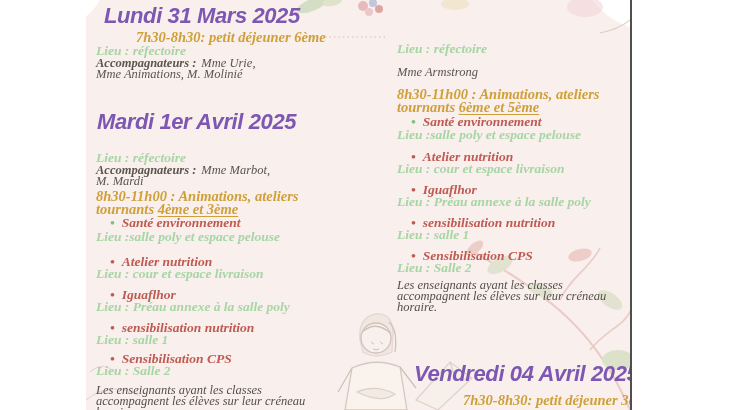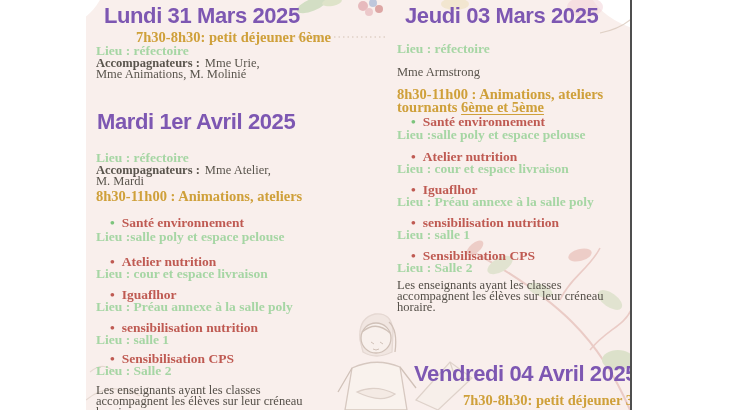--- a/index.html
+++ b/index.html
@@ -9,21 +9,21 @@
     background:var(--page_bg,#ffffff);
     font-family:"Liberation Serif", serif;
   }
   .poster {
     position:absolute; left:86px; top:0; width:546px; height:410px;
     background:var(--poster_bg,#f9efec);
     border-right:2px solid var(--border,#4f4f4f);
     overflow:hidden;
   }
   .decor { position:absolute; left:0; top:0; pointer-events:none; }
-  .line { position:absolute; white-space:nowrap; line-height:1.05; }
+  .line { position:absolute; white-space:nowrap; line-height:1.05;font-style:italic; }
   .day-title {
     font-family:"Liberation Sans", sans-serif;
     font-weight:800; font-size:22px; letter-spacing:-0.4px;
     color:var(--purple,#7d57b2);
   }
   .time  { font-weight:bold; font-size:14.5px; color:var(--gold,#cfa03a);margin-left:40px; }
   .time-red { color:var(--red,#b8564e); }
   .gold { color:var(--gold,#cfa03a); }
   .u { text-decoration:underline; text-underline-offset:2px; }
   .lieu { font-weight:bold; font-size:13.5px; color:var(--green,#a6d6a4); }
@@ -99,45 +99,45 @@
     <div class="line day-title" style="left:18px; top:4px">Lundi 31 Mars 2025</div>
 
     <div class="line time" style="left:10px; top:30px">7h30-8h30: petit déjeuner 6ème</div>
     <div class="line lieu" style="left:10px; top:44px">Lieu : réfectoire</div>
     <div class="line acc" style="left:10px; top:57px"><b>Accompagnateurs :</b><span>Mme Urie,</span></div>
     <div class="line acc" style="left:10px; top:68px">Mme Animations, M. Molinié</div>
 
     <div class="line day-title" style="left:11px; top:110px">Mardi 1er Avril 2025</div>
 
     <div class="line lieu" style="left:10px; top:151px">Lieu : réfectoire</div>
-    <div class="line acc" style="left:10px; top:164px"><b>Accompagnateurs :</b><span>Mme Atelier,</span></div>
+    <div class="line acc" style="left:10px; top:164px"><b>Accompagnateurs :</b><span>Mme Marbot,</span></div>
     <div class="line acc" style="left:10px; top:175px">M. Mardi</div>
 
     <div class="line ws" style="left:10px; top:189px">8h30-11h00 : Animations, ateliers</div>
+    <div class="line ws" style="left:10px; top:202px"><span>tournants </span><span class="u">4ème et 3ème</span></div>
 
     <div class="line act first-act" style="left:24px; top:216px"><span class="bullet"></span><span>Santé environnement</span></div>
     <div class="line lieu" style="left:10px; top:230px">Lieu :salle poly et espace pelouse</div>
 
     <div class="line act" style="left:24px; top:255px"><span class="bullet"></span><span>Atelier nutrition</span></div>
     <div class="line lieu" style="left:10px; top:267px">Lieu : cour et espace livraison</div>
 
     <div class="line act" style="left:24px; top:288px"><span class="bullet"></span><span>Iguaflhor</span></div>
     <div class="line lieu" style="left:10px; top:300px">Lieu : Préau annexe à la salle poly</div>
 
     <div class="line act" style="left:24px; top:321px"><span class="bullet"></span><span>sensibilisation nutrition</span></div>
     <div class="line lieu" style="left:10px; top:333px">Lieu : salle 1</div>
 
     <div class="line act" style="left:24px; top:352px"><span class="bullet"></span><span>Sensibilisation CPS</span></div>
     <div class="line lieu" style="left:10px; top:364px">Lieu : Salle 2</div>
 
     <div class="line note" style="left:10px; top:384px">Les enseignants ayant les classes</div>
     <div class="line note" style="left:10px; top:395px">accompagnent les élèves sur leur créneau</div>
     <div class="line note" style="left:10px; top:406px">horaire.</div>
 
-    <div class="line day-title" style="left:319px; top:4px">Jeudi 03 Mars 2025</div>
 
     <div class="line lieu" style="left:311px; top:42px">Lieu : réfectoire</div>
     <div class="line acc" style="left:311px; top:66px">Mme Armstrong</div>
 
     <div class="line ws" style="left:311px; top:87px">8h30-11h00 : Animations, ateliers</div>
     <div class="line ws" style="left:311px; top:100px"><span>tournants </span><span class="u">6ème et 5ème</span></div>
 
     <div class="line act first-act" style="left:325px; top:115px"><span class="bullet"></span><span>Santé environnement</span></div>
     <div class="line lieu" style="left:311px; top:128px">Lieu :salle poly et espace pelouse</div>
 

